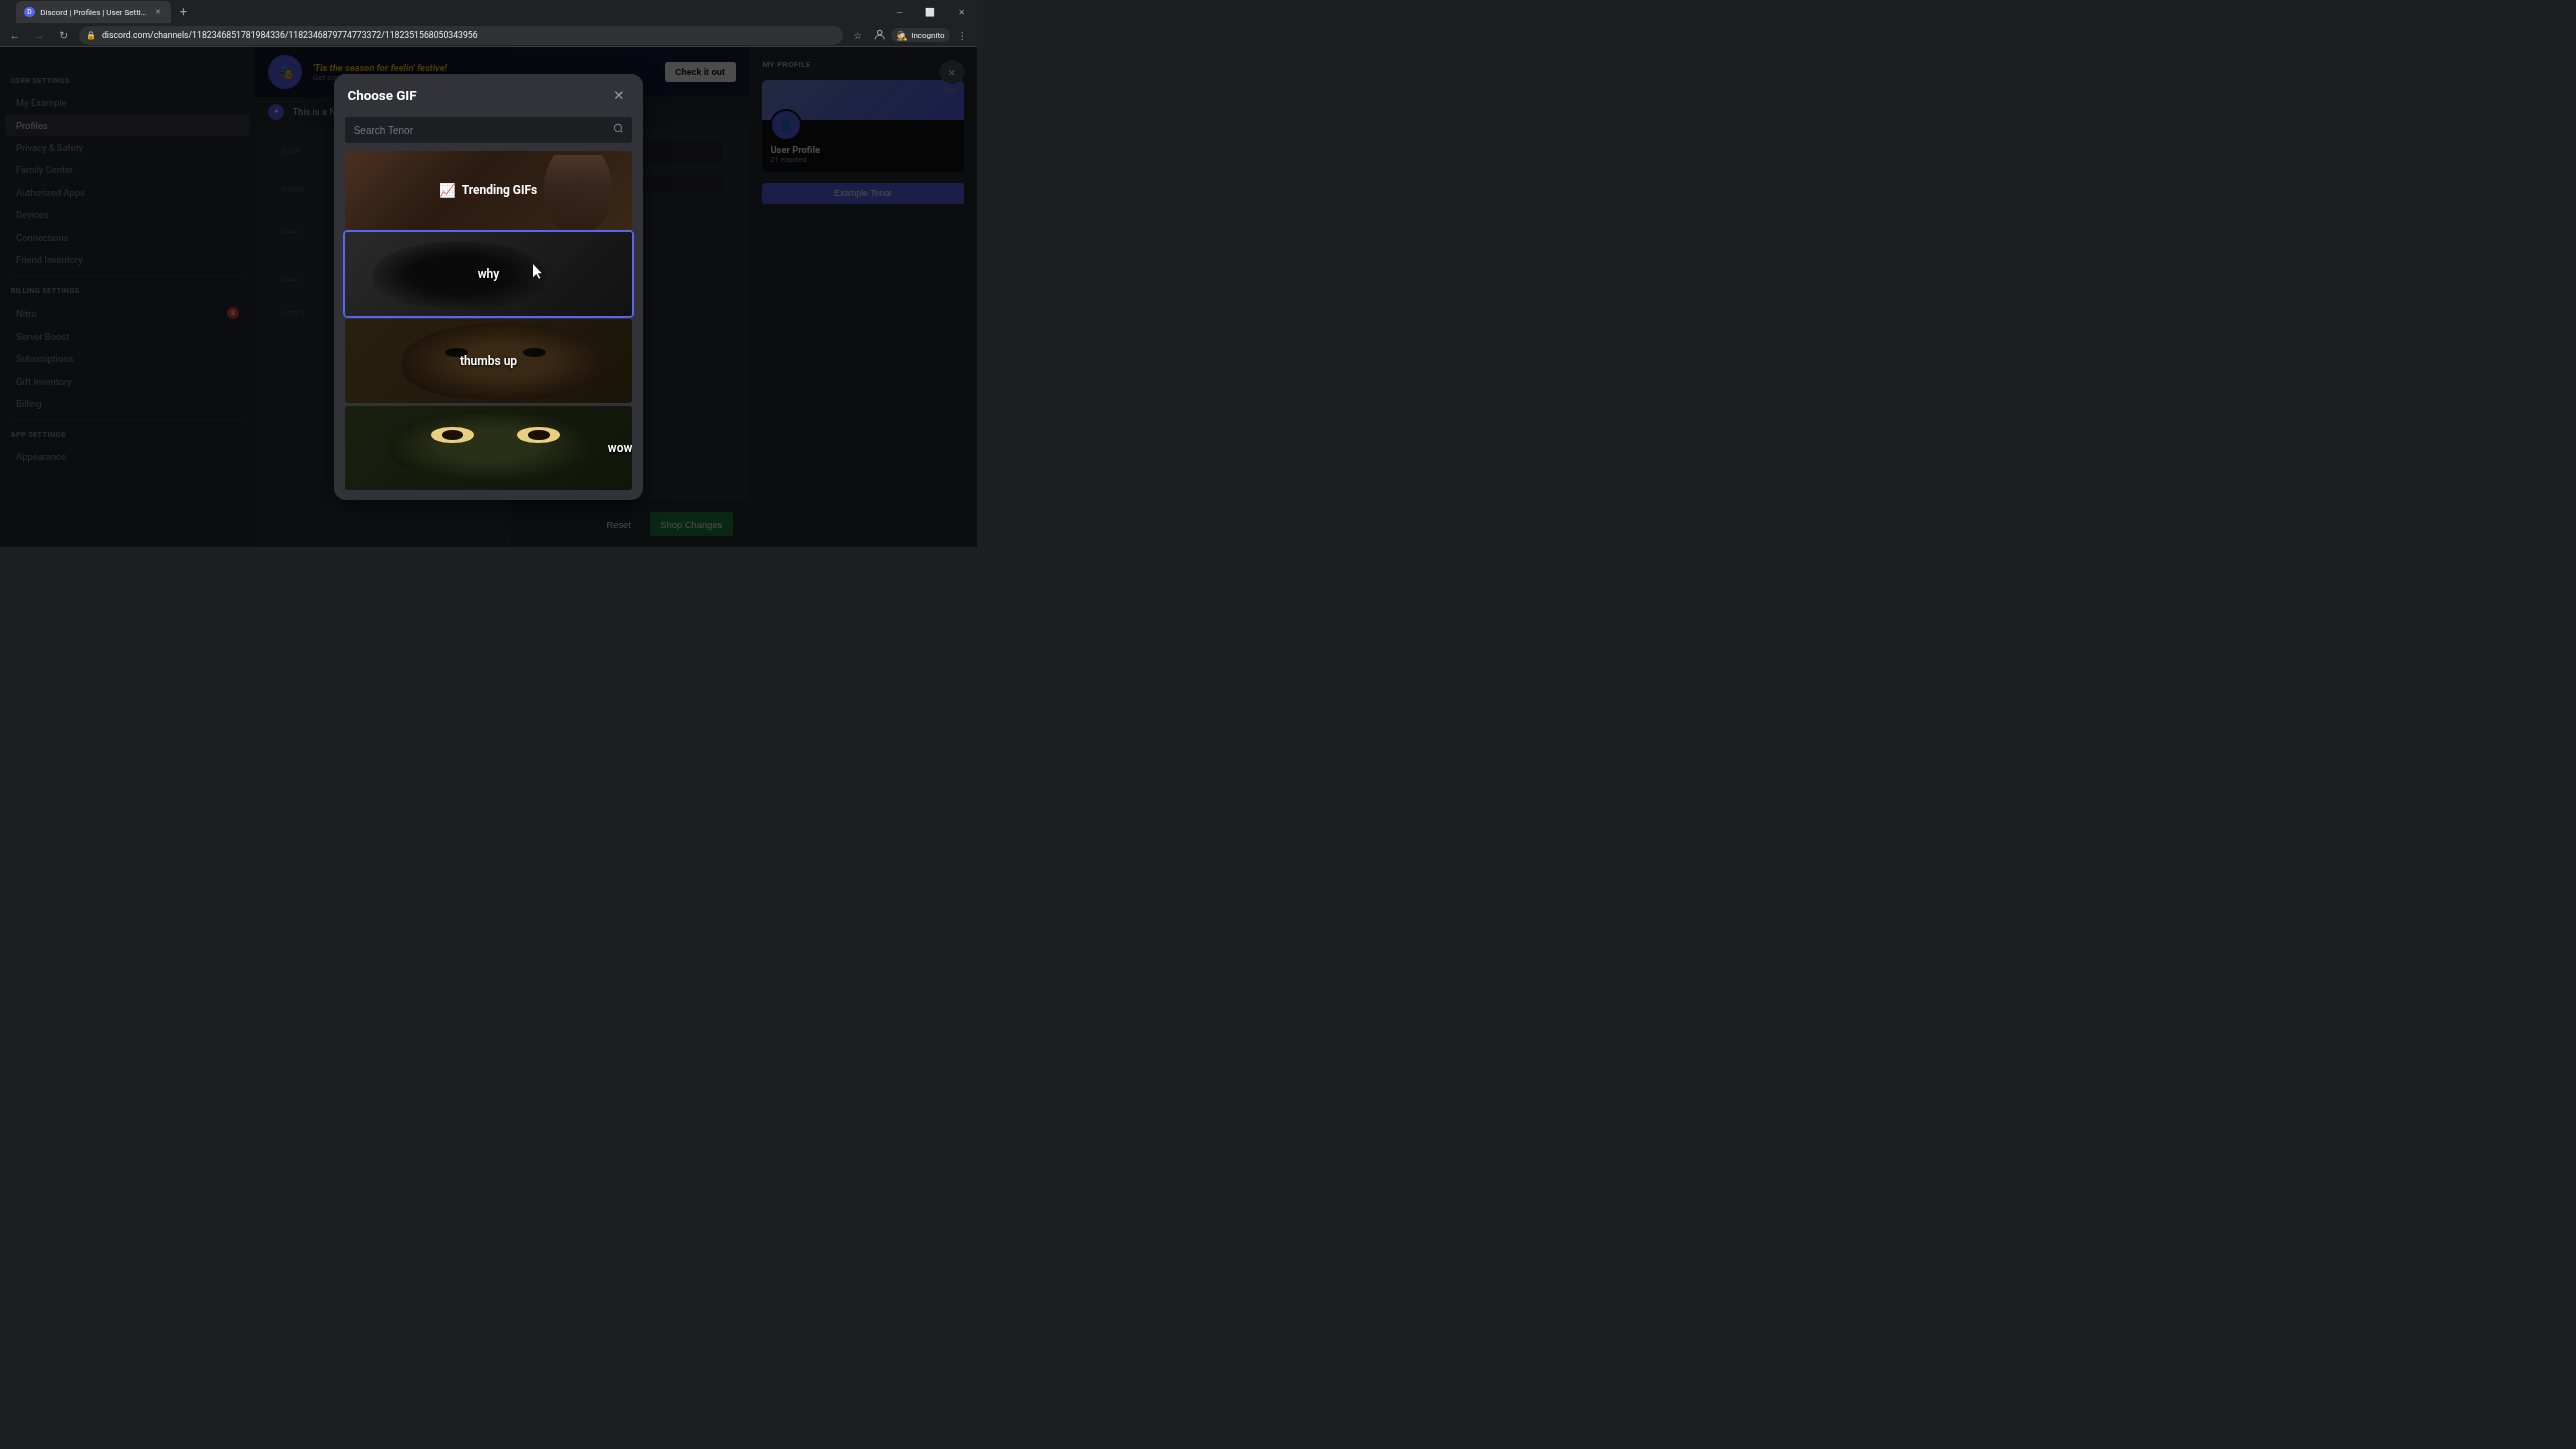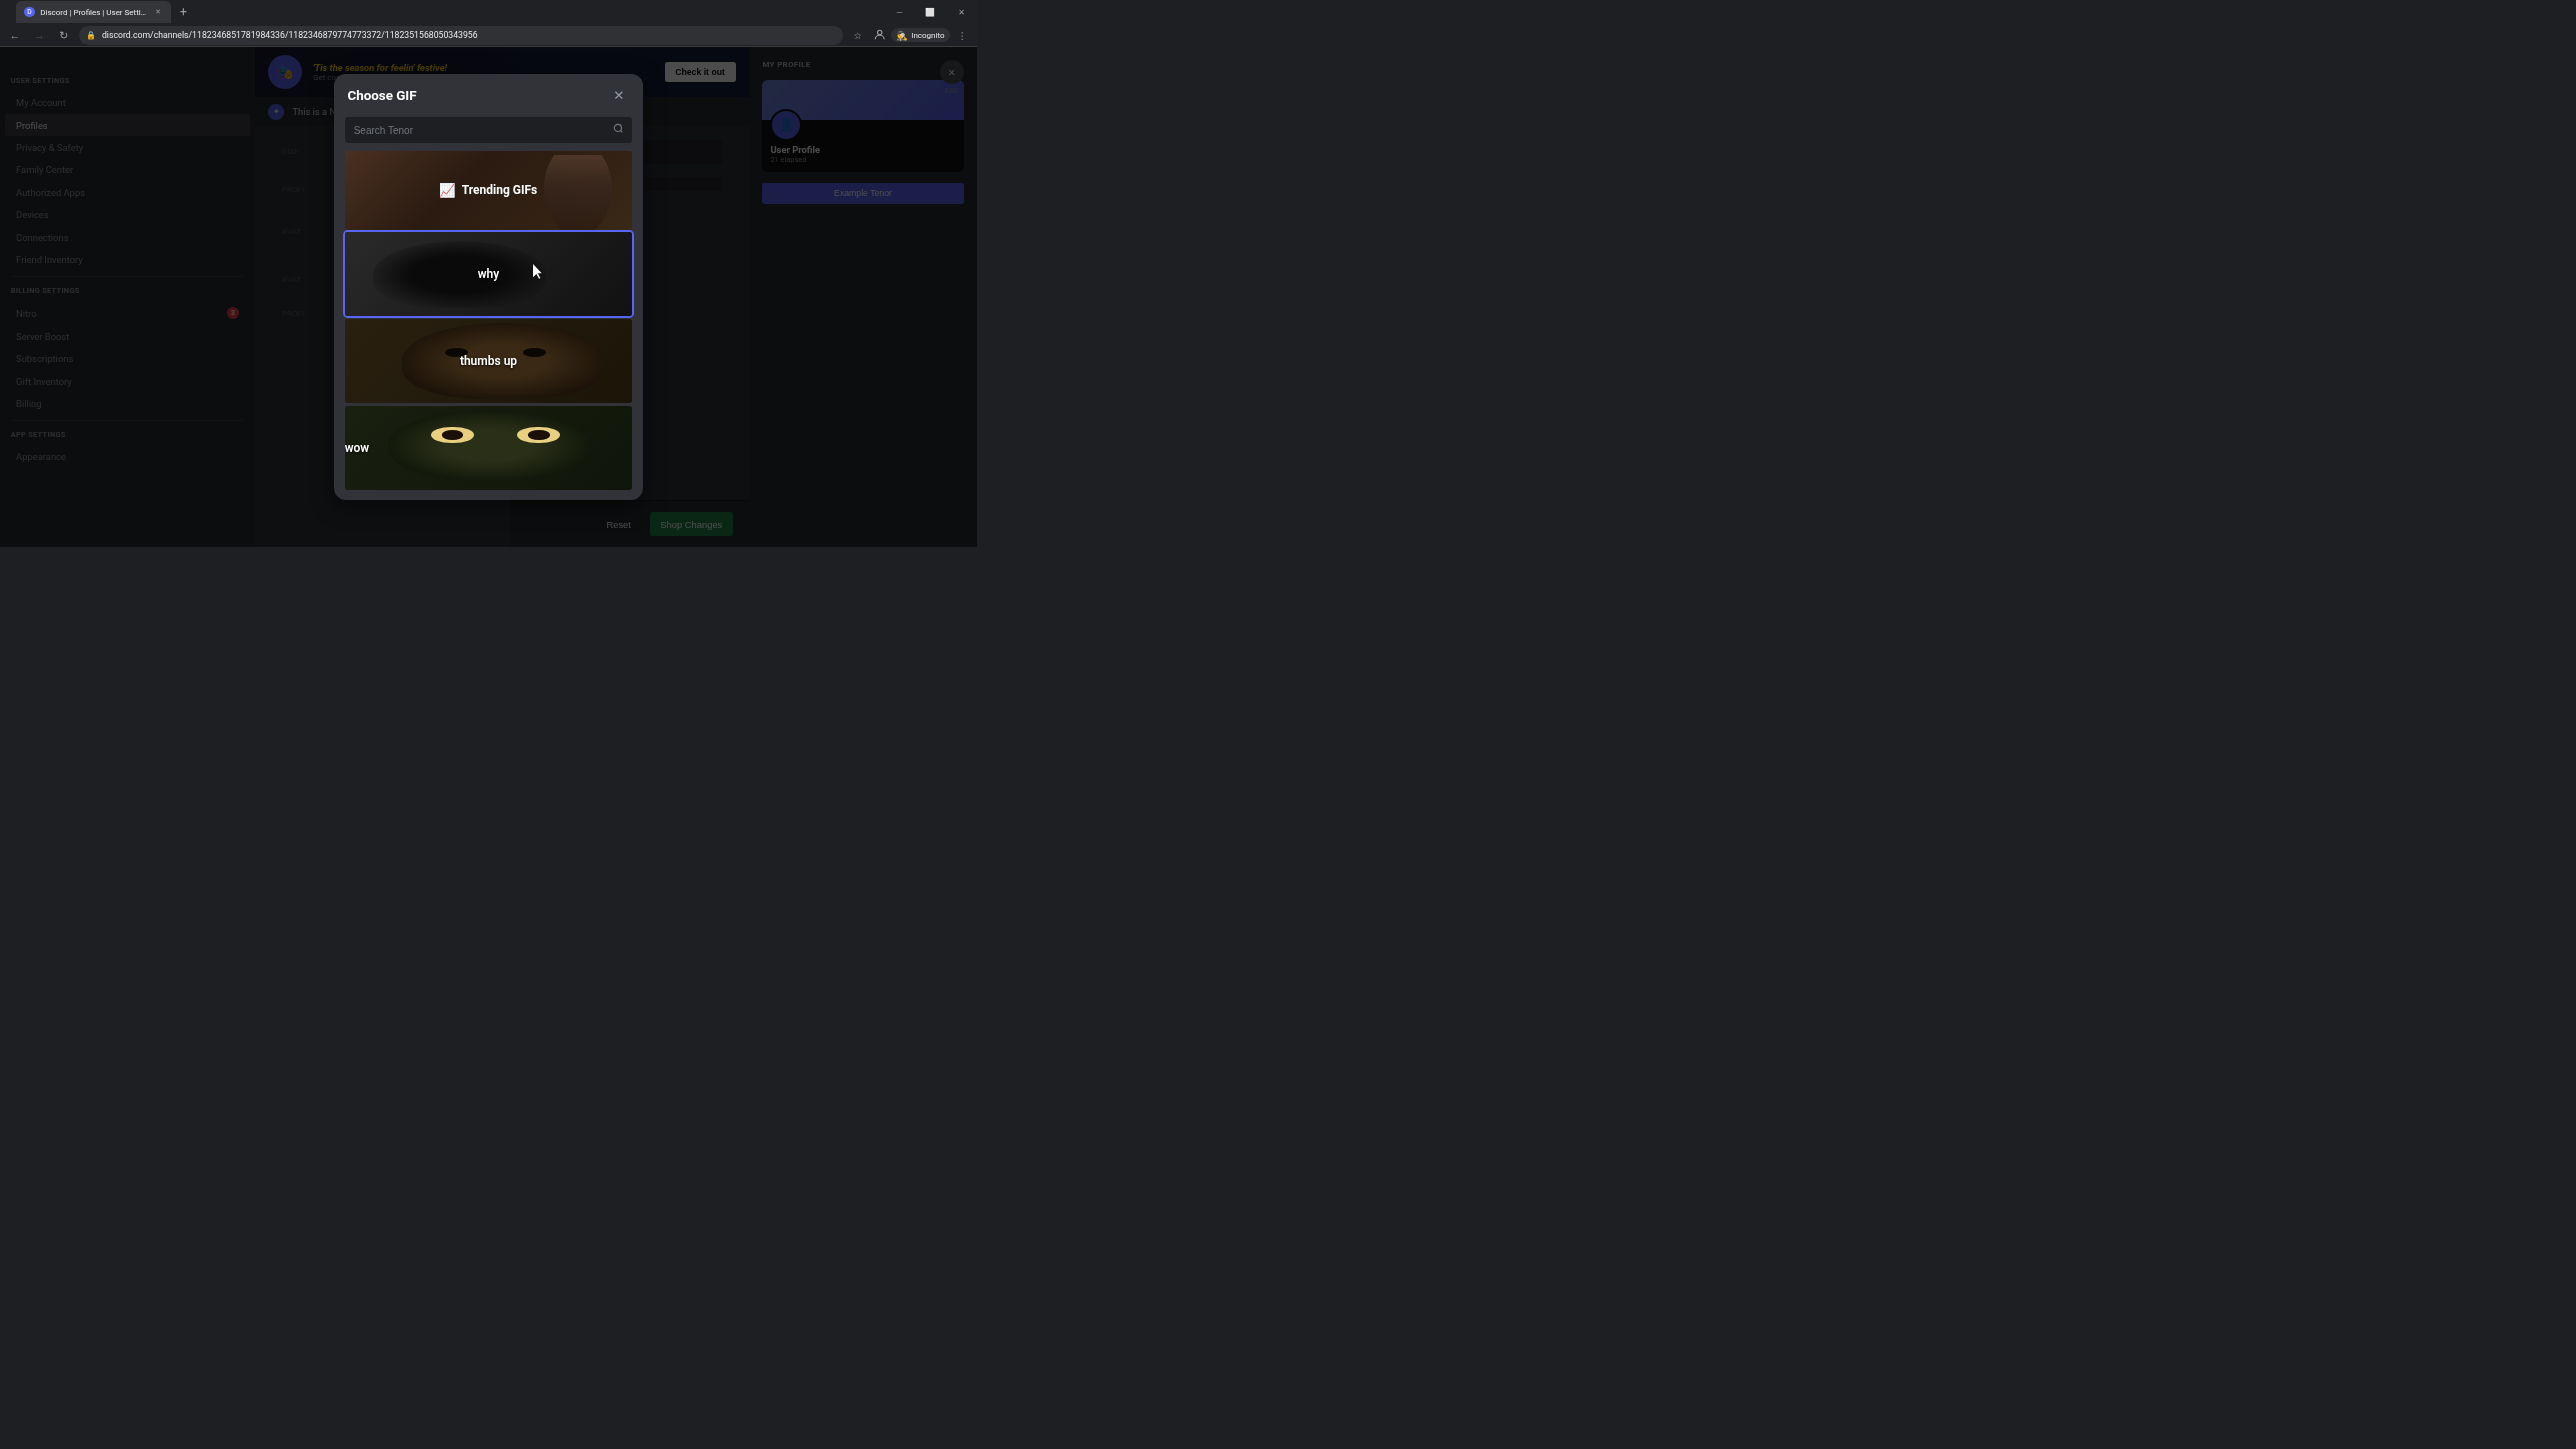--- a/index.html
+++ b/index.html
@@ -640,21 +640,21 @@
     </div>
   </div>
 </div>
 
 <div class="discord-app">
 
   <div class="settings-sidebar">
     <div class="sidebar-section-header">USER SETTINGS</div>
 
     <div class="sidebar-item">
-      <span>My Account</span>
+      <span>My Example</span>
     </div>
     <div class="sidebar-item active">
       <span>Profiles</span>
     </div>
     <div class="sidebar-item">
       <span>Privacy &amp; Safety</span>
     </div>
     <div class="sidebar-item">
       <span>Family Center</span>
     </div>
@@ -831,21 +831,21 @@
 
             <div style="position:absolute; left:20%; top:5%; width:70%; height:90%; background:radial-gradient(ellipse, #3a2a15 30%, #1a1008 80%); border-radius:50% 50% 40% 40%;"></div>
 
             <div style="position:absolute; left:35%; top:35%; width:8%; height:10%; background:#0a0805; border-radius:50%;"></div>
             <div style="position:absolute; right:30%; top:35%; width:8%; height:10%; background:#0a0805; border-radius:50%;"></div>
             <span style="position:relative; z-index:2; font-size:12px; font-weight:600; color:white; text-shadow:0 0.7px 2.7px rgba(0,0,0,0.9);">thumbs up</span>
           </div>
         </div>
 
         <div class="gif-item" style="height:87px;">
-          <div style="width:100%; height:100%; background:linear-gradient(135deg, #1a2010 0%, #0f1508 100%); position:relative; display:flex; align-items:center; justify-content:flex-start;">
+          <div style="width:100%; height:100%; background:linear-gradient(135deg, #1a2010 0%, #0f1508 100%); position:relative; display:flex; align-items:center; justify-content:flex-end;">
 
             <div style="position:absolute; left:15%; top:5%; width:70%; height:85%; background:radial-gradient(ellipse, #2a3018 30%, #0f1508 80%); border-radius:50% 50% 45% 45%;"></div>
 
             <div style="position:absolute; left:30%; top:25%; width:15%; height:20%; background:#e8d080; border-radius:50%; display:flex; align-items:center; justify-content:center;">
               <div style="width:50%; height:55%; background:#1a1008; border-radius:50%;"></div>
             </div>
             <div style="position:absolute; right:25%; top:25%; width:15%; height:20%; background:#e8d080; border-radius:50%; display:flex; align-items:center; justify-content:center;">
               <div style="width:50%; height:55%; background:#1a1008; border-radius:50%;"></div>
             </div>
             <span style="position:relative; z-index:2; font-size:12px; font-weight:600; color:white; text-shadow:0 0.7px 2.7px rgba(0,0,0,0.9);">wow</span>

